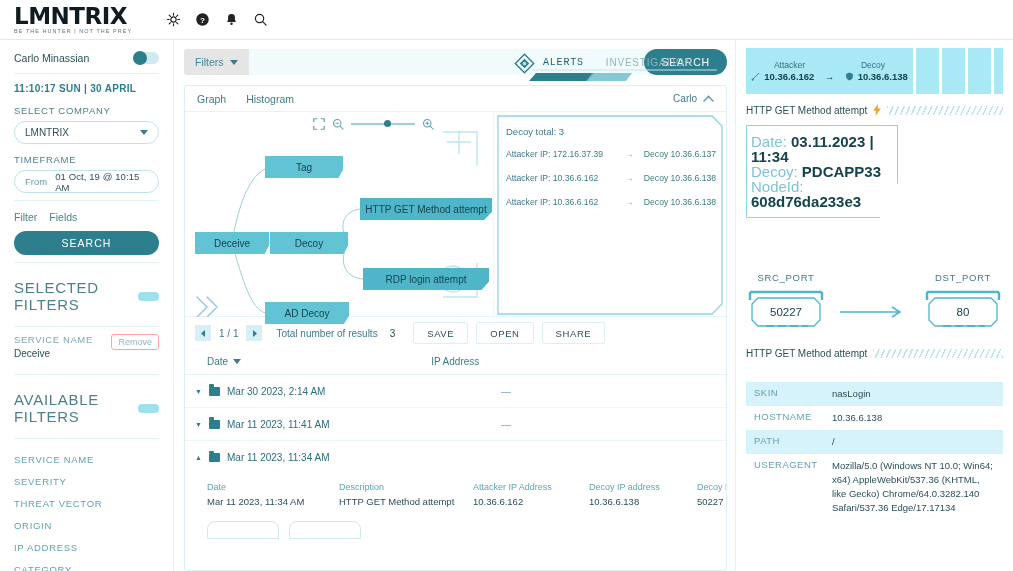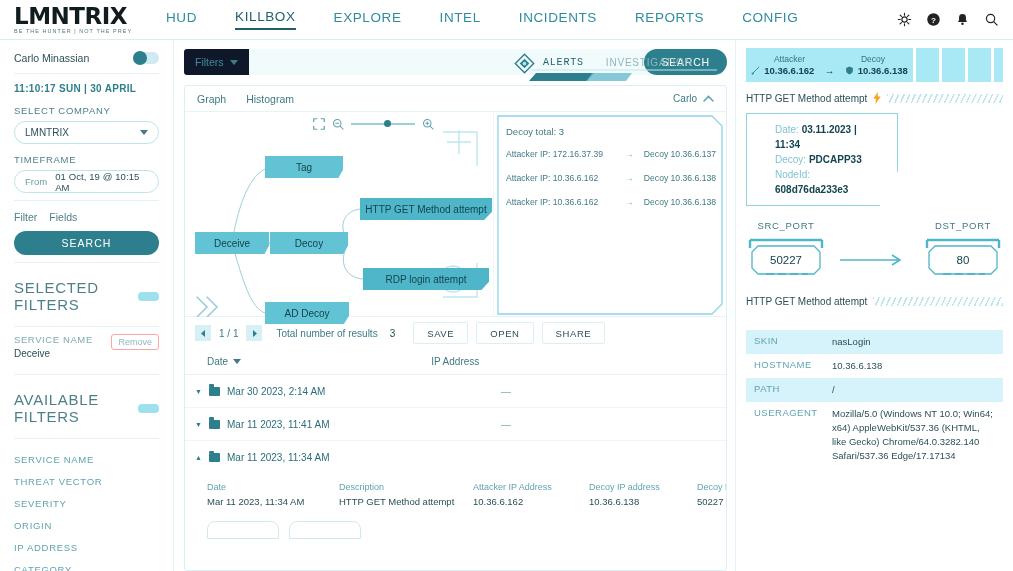--- a/index.html
+++ b/index.html
@@ -56,21 +56,21 @@
   .sel-filter { display: flex; align-items: flex-start; justify-content: space-between; padding-bottom: 8px; }
   .sf-name { font-size: 9.5px; letter-spacing: 0.6px; color: #7fa8b1; }
   .sf-val { font-size: 10px; color: #2b4f57; margin-top: 3px; }
   .remove-btn { border: 1px solid #fca5a5; border-radius: 3px; font-size: 9px; color: #8fb6bf; padding: 2px 6px; cursor: pointer; }
   .avail-list { padding-top: 2px; }
   .avail-item { font-size: 9.5px; letter-spacing: 0.7px; color: #5fa3b0; padding: 5.5px 0; cursor: pointer; }
 
   
   .center { flex: 1; min-width: 0; display: flex; flex-direction: column; padding: 8px 8px 0 10px; }
   .searchrow { display: flex; align-items: center; height: 28px; margin-bottom: 9px; position: relative; }
-  .filters-chip { background: #0f172a; border-radius: 3px 0 0 3px; height: 26px; display: flex; align-items: center; gap: 6px; padding: 0 11px; font-size: 10.5px; color: #3f8b98; cursor: pointer; }
+  .filters-chip { background: #e5e5e5; border-radius: 3px 0 0 3px; height: 26px; display: flex; align-items: center; gap: 6px; padding: 0 11px; font-size: 10.5px; color: #3f8b98; cursor: pointer; }
   .search-input { flex: 1; height: 26px; background: #f2fbfc; border: none; }
   .search-pill { height: 26px; border-radius: 13px; background: #2e7f8d; color: #fff; font-size: 10.5px; letter-spacing: 0.8px; display: flex; align-items: center; justify-content: center; padding: 0 17px; margin-left: -48px; cursor: pointer; }
   .alerts-toggle { position: absolute; right: 8px; top: -3px; width: 205px; height: 36px; display: flex; align-items: center; }
   .diamond { width: 21px; height: 21px; flex: 0 0 21px; }
   .at-labels { flex: 1; display: flex; align-items: center; gap: 22px; padding-left: 8px; padding-bottom: 2px; }
   .at-item { font-size: 10px; letter-spacing: 0.8px; color: #8fb6bf; cursor: pointer; }
   .at-item.active { color: #1d5f6d; font-family: Liberation Mono, monospace; }
 
   .panel { border: 1px solid #dceff3; border-radius: 3px; display: flex; flex-direction: column; flex: 1; min-height: 0; }
   .panel-head { height: 26px; display: flex; align-items: center; padding: 0 12px; border-bottom: 1px solid #e6f4f7; }
@@ -116,61 +116,52 @@
   .detail { padding: 8px 10px 0 22px; }
   .detail-cols { display: flex; }
   .dcol { flex: 0 0 auto; }
   .dcol-h { font-size: 9px; color: #5fa3b0; margin-bottom: 4px; }
   .dcol-v { font-size: 9.5px; color: #2b4f57; }
   .detail-btns { display: flex; gap: 10px; margin-top: 14px; }
   .dbtn { width: 72px; height: 18px; border: 1px solid #cfe9ee; border-radius: 8px 8px 0 0; }
 
   
   .right { width: 278px; flex: 0 0 278px; padding: 8px 10px 0 10px; border-left: 1px solid #e3f2f5; overflow: hidden; }
-  .ad-head { display: flex; gap: 3px; height: 34px; }
+  .ad-head { display: flex; gap: 3px; height: 46px; }
   .ad-main { flex: 1; background: #a9e8f5; display: flex; flex-direction: column; align-items: center; justify-content: center; }
   .ad-top { display: flex; width: 100%; justify-content: space-around; font-size: 8.5px; color: #35707d; }
   .ad-bot { display: flex; width: 100%; align-items: center; justify-content: space-around; font-size: 9.5px; color: #14444e; font-weight: bold; margin-top: 1px; }
   .ad-ip { display: flex; align-items: center; gap: 4px; }
   .ad-blk { width: 23px; background: #a9e8f5; }
   .rp-title { display: flex; align-items: center; gap: 6px; font-size: 10px; color: #2b4f57; padding: 10px 0 9px 0; }
   .hatch { flex: 1; height: 9px; background: repeating-linear-gradient(115deg, #bfe6ef 0 1.5px, transparent 1.5px 5px); }
-  .tooltip { border: 1px solid #8fd4e4; background: #fff; padding: 8px 28px; font-size: 10px; line-height: 15px; width: 152px; clip-path: polygon(0 0, 100% 0, 100% 62%, 88% 100%, 0 100%); }
+  .tooltip { border: 1px solid #8fd4e4; background: #fff; padding: 8px 4px; font-size: 15px; line-height: 15px; width: 152px; clip-path: polygon(0 0, 100% 0, 100% 62%, 88% 100%, 0 100%); }
   .tt-k { color: #7fc4d4; }
   .tt-v { color: #14444e; font-weight: bold; }
   .ports { display: flex; align-items: flex-end; padding: 14px 0 0 0; }
   .port-col { width: 80px; }
-  .port-lbl { font-size: 9.5px; letter-spacing: 0.7px; color: #3f7b86; margin-bottom: 5px; text-align: center; }
+  .port-lbl { font-size: 9.5px; letter-spacing: 0.7px; color: #3f7b86; margin-bottom: 5px; text-align: center; margin-top: 40px; }
   .port-box { height: 48px; position: relative; display: flex; align-items: center; justify-content: center; }
   .port-num { font-size: 11.5px; color: #14444e; position: relative; z-index: 2; }
   .port-arrow { flex: 1; height: 48px; display: flex; align-items: center; justify-content: center; }
   .attr-table { margin-top: 14px; }
   .attr-row { display: flex; padding: 5px 8px; font-size: 9.5px; }
   .attr-row.alt { background: #d6f2fa; }
   .attr-k { width: 78px; flex: 0 0 78px; color: #5fa3b0; letter-spacing: 0.5px; }
   .attr-v { flex: 1; color: #2b4f57; line-height: 14px; }
 </style>
 </head>
 <body>
 
 <div class="app">
 
   <div class="topbar">
     <div class="logo-wrap">
       <div class="logo-main">LMNTRIX</div>
       <div class="logo-sub">BE THE HUNTER  |  NOT THE PREY</div>
-    </div>
-    <div class="nav">
-      <div class="nav-item">HUD</div>
-      <div class="nav-item active">KILLBOX</div>
-      <div class="nav-item">EXPLORE</div>
-      <div class="nav-item">INTEL</div>
-      <div class="nav-item">INCIDENTS</div>
-      <div class="nav-item">REPORTS</div>
-      <div class="nav-item">CONFIG</div>
     </div>
     <div class="top-icons">
       <svg class="ticon" viewBox="0 0 24 24">
         <circle cx="12" cy="12" r="4.2" fill="none" stroke="#222" stroke-width="1.8"></circle>
         <path d="M12 2.2v3M12 18.8v3M2.2 12h3M18.8 12h3M5 5l2.1 2.1M16.9 16.9L19 19M19 5l-2.1 2.1M7.1 16.9L5 19" stroke="#222" stroke-width="1.8" stroke-linecap="round"></path>
       </svg>
       <svg class="ticon" viewBox="0 0 24 24">
         <circle cx="12" cy="12" r="10" fill="#222"></circle>
         <text x="12" y="17" font-size="13" fill="#fff" text-anchor="middle" font-family="Liberation Sans, sans-serif" font-weight="bold">?</text>
       </svg>
@@ -223,22 +214,22 @@
         <div class="remove-btn">Remove</div>
       </div>
       <div class="divider"></div>
       <div class="sec-head">
         <span class="t">AVAILABLE FILTERS</span>
         <span class="pill"></span>
       </div>
       <div class="divider"></div>
       <div class="avail-list">
         <div class="avail-item">SERVICE NAME</div>
+        <div class="avail-item">SEVERITY</div>
         <div class="avail-item">THREAT VECTOR</div>
-        <div class="avail-item">SEVERITY</div>
         <div class="avail-item">ORIGIN</div>
         <div class="avail-item">IP ADDRESS</div>
         <div class="avail-item">CATEGORY</div>
         <div class="avail-item">DESTINATION ADDRESS</div>
 
       </div>
     </div>
 
     <div class="center">
 

